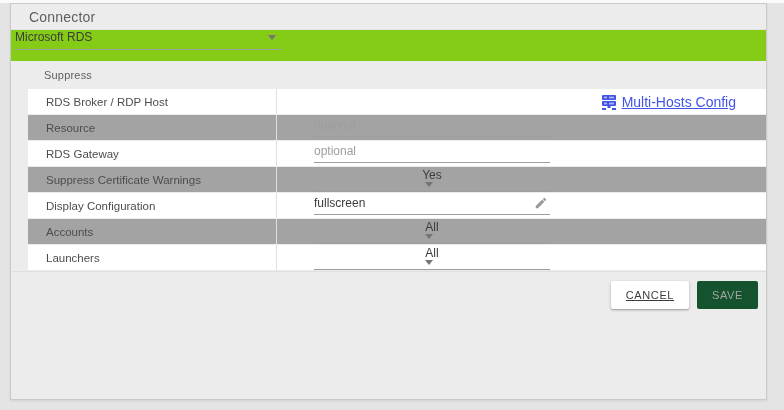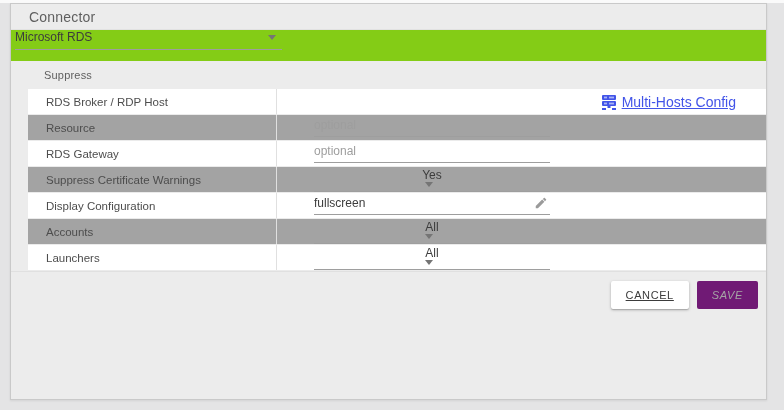--- a/index.html
+++ b/index.html
@@ -81,21 +81,21 @@
   .btn {
     font-family:"Liberation Sans","DejaVu Sans",sans-serif;
     font-size:11px; letter-spacing:.6px; border:none; border-radius:2px;
     padding:8px 15px; cursor:pointer;
   }
   .btn-cancel {
     background:#ffffff; color:#3c3c3c;
     box-shadow:0 1px 3px rgba(0,0,0,.25), 0 1px 1px rgba(0,0,0,.14);
     text-decoration:underline;
   }
-  .btn-save { background:#701a75; color:#a5a5a5; cursor:default;font-style:italic; }
+  .btn-save { background:#14532d; color:#a5a5a5; cursor:default; }
 </style>
 </head>
 <body>
 
 <div class="top-sliver"></div>
 
 <div class="card">
 
   <div class="band">
     <span>Connector</span>

